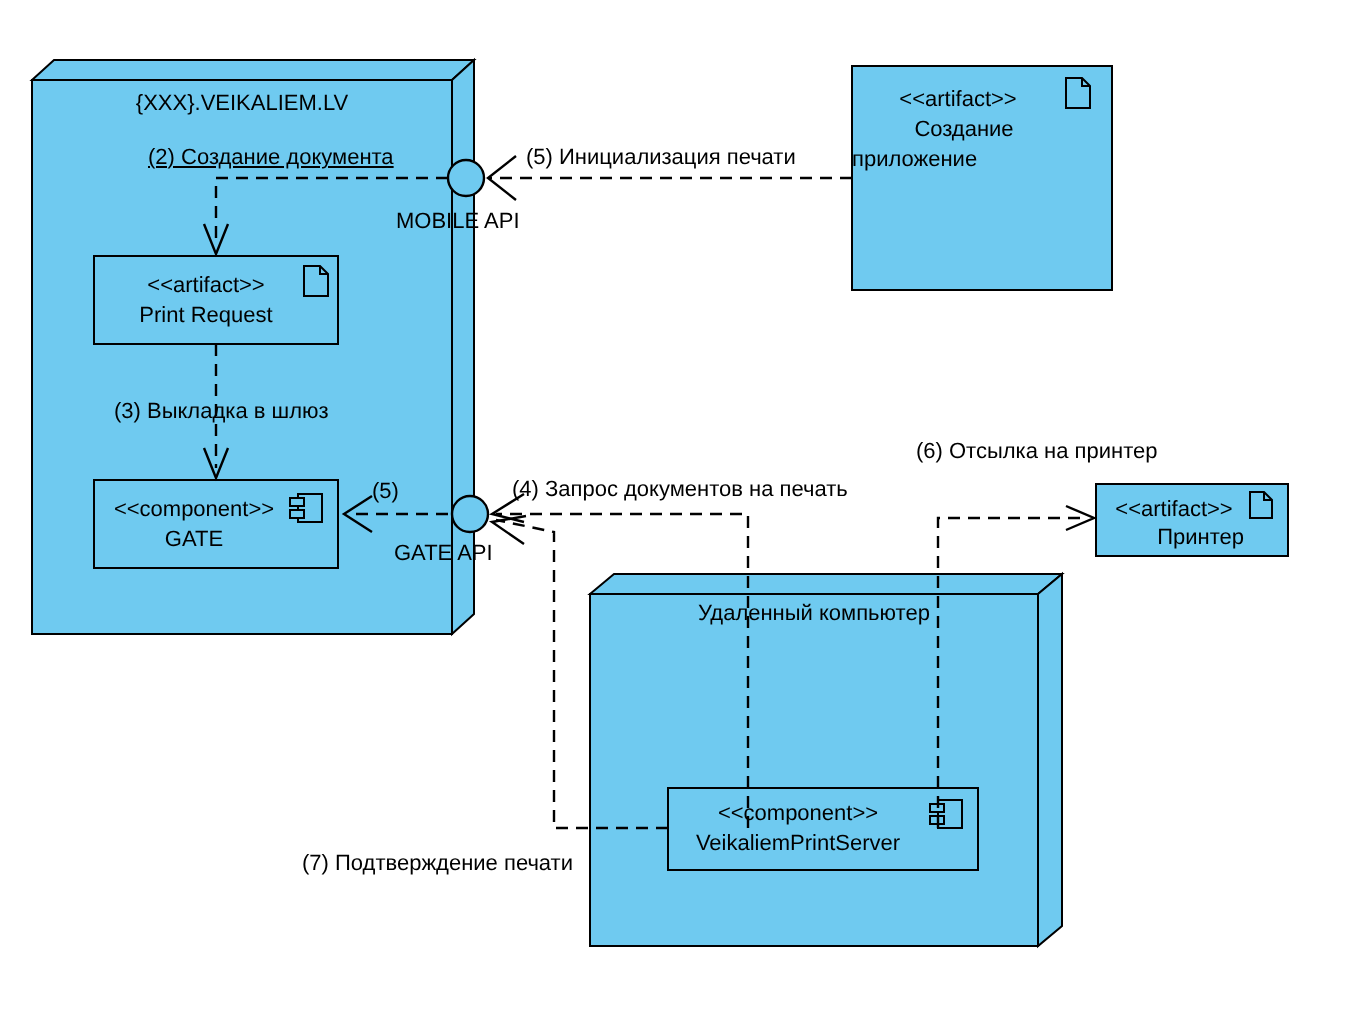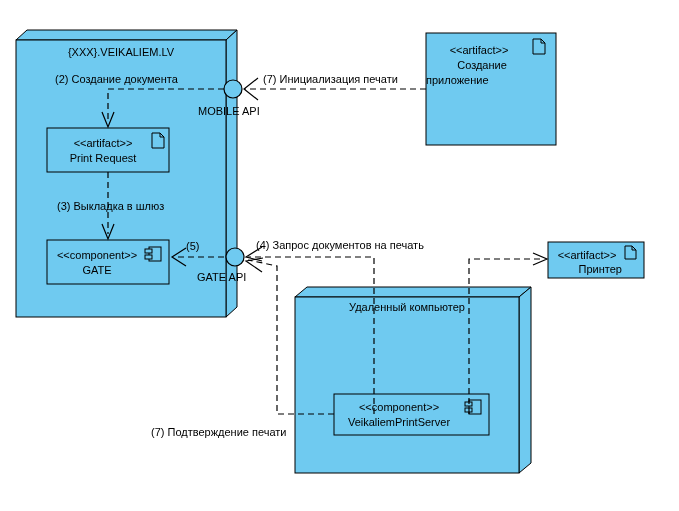--- a/index.html
+++ b/index.html
@@ -132,44 +132,45 @@
 
     <g>
       <path d="M469,414 L469,259 L540,259" fill="none" stroke="#000000" stroke-width="1.2" stroke-dasharray="6,4"></path>
       <path d="M533,253 L547,259 L533,265" fill="none" stroke="#000000" stroke-width="1.2"></path>
     </g>
 
   </svg>
 
   <div class="lbl bold" style="left:16px; top:46px; width:210px; text-align:center;">{XXX}.VEIKALIEM.LV</div>
 
-  <div class="lbl" style="left:55px; top:73px;">(2) Создание документа</div>
+  <div class="lbl" style="left:74px; top:73px;text-decoration:underline;">(2) Создание документа</div>
 
   <div class="lbl bold" style="left:198px; top:105px;">MOBILE API</div>
 
-  <div class="lbl" style="left:263px; top:73px;">(7) Инициализация печати</div>
+  <div class="lbl" style="left:263px; top:73px;">(5) Инициализация печати</div>
 
   <div class="lbl" style="left:47px; top:137px; width:112px; text-align:center;">&lt;&lt;artifact&gt;&gt;</div>
   <div class="lbl bold" style="left:47px; top:152px; width:112px; text-align:center;">Print Request</div>
 
   <div class="lbl" style="left:57px; top:200px;">(3) Выкладка в шлюз</div>
 
   <div class="lbl" style="left:47px; top:249px; width:100px; text-align:center;">&lt;&lt;component&gt;&gt;</div>
   <div class="lbl bold" style="left:47px; top:264px; width:100px; text-align:center;">GATE</div>
 
   <div class="lbl" style="left:186px; top:240px;">(5)</div>
 
   <div class="lbl bold" style="left:197px; top:271px;">GATE API</div>
 
   <div class="lbl" style="left:256px; top:239px;text-align:center;">(4) Запрос документов на печать</div>
 
   <div class="lbl" style="left:426px; top:44px; width:106px; text-align:center;">&lt;&lt;artifact&gt;&gt;</div>
   <div class="lbl bold" style="left:426px; top:59px; width:112px; text-align:center;">Создание</div>
   <div class="lbl bold" style="left:426px; top:74px; width:112px; ">приложение</div>
 
+  <div class="lbl" style="left:458px; top:220px;">(6) Отсылка на принтер</div>
 
   <div class="lbl" style="left:552px; top:249px; width:70px; text-align:center;">&lt;&lt;artifact&gt;&gt;</div>
   <div class="lbl bold" style="left:552px; top:263px; width:70px; text-align:right;">Принтер</div>
 
   <div class="lbl bold" style="left:295px; top:301px; width:224px; text-align:center;">Удаленный компьютер</div>
 
   <div class="lbl" style="left:334px; top:401px; width:130px; text-align:center;">&lt;&lt;component&gt;&gt;</div>
   <div class="lbl bold" style="left:334px; top:416px; width:130px; text-align:center;">VeikaliemPrintServer</div>
 
   <div class="lbl" style="left:151px; top:426px;">(7) Подтверждение печати</div>

